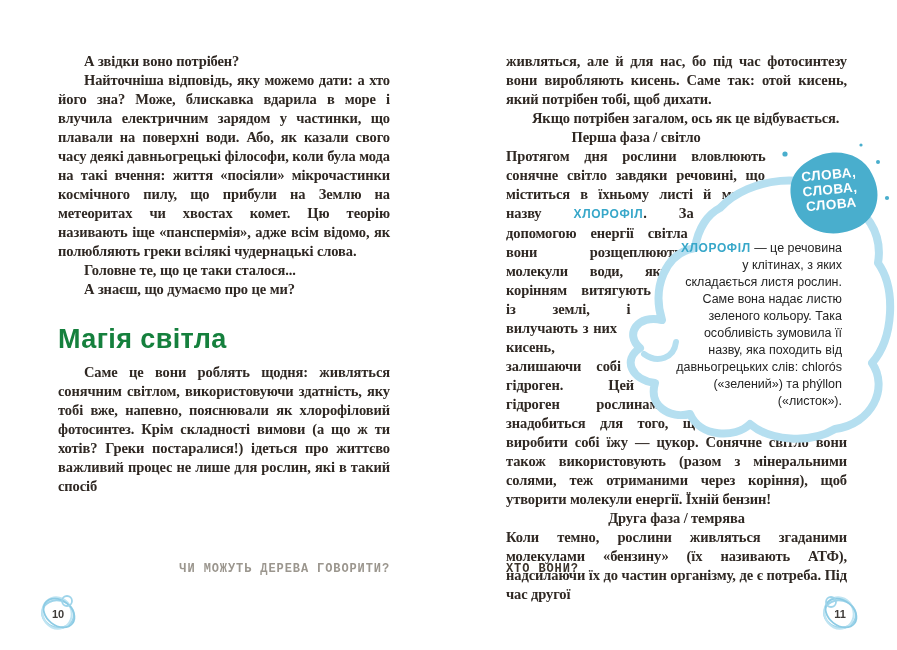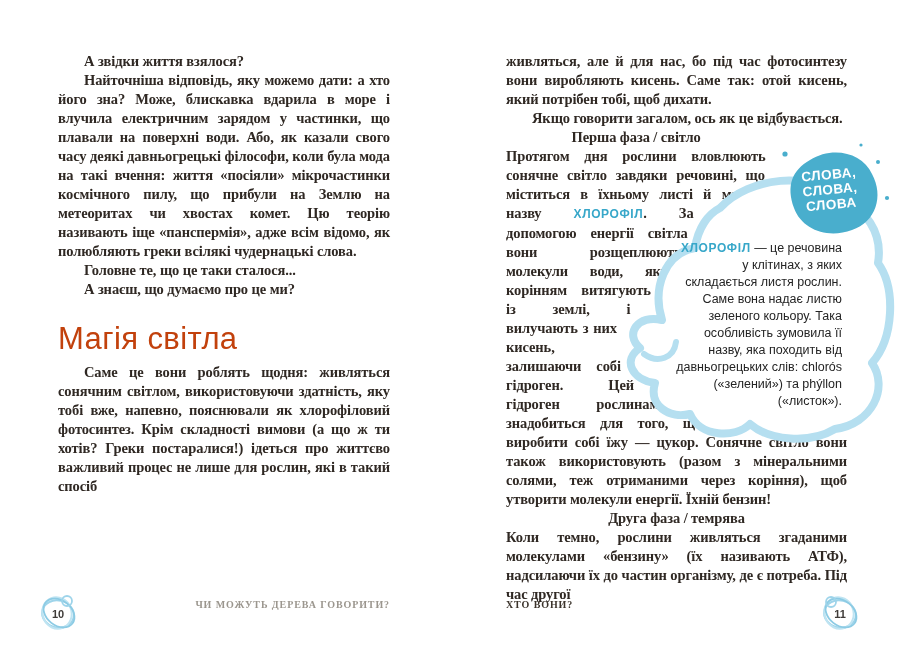--- a/index.html
+++ b/index.html
@@ -5,62 +5,62 @@
   html,body{margin:0;padding:0;background:#ffffff;}
   .spread{position:relative;width:897px;height:650px;background:#fff;overflow:hidden;
           font-family:"Liberation Serif",serif;}
   .page{position:absolute;top:52px;}
   .page-left{left:58px;width:332px;}
   .page-right{left:506px;width:341px;}
   .bt{margin:0;font-weight:700;font-size:14.5px;line-height:19px;color:#2f2823;
       text-align:justify;letter-spacing:-0.1px;}
   .ind{text-indent:26px;}
   .section-heading{margin:25px 0 9px;font-family:"Liberation Sans",sans-serif;
-      font-weight:400;font-size:31px;line-height:30px;color:#c2410c;letter-spacing:0.4px;}
+      font-weight:700;font-size:27px;line-height:30px;color:#15803d;letter-spacing:0.4px;}
   .subhead{text-align:center;}
   .term{font-family:"Liberation Sans",sans-serif;font-weight:700;font-size:12px;
       color:#37a7c9;letter-spacing:0.6px;}
   .cloud-float{float:right;width:250px;height:300px;margin-left:6px;
       shape-outside:polygon(250px 0,185px 0,182px 78px,112px 96px,97px 144px,62px 183px,
                             35px 207px,40px 234px,70px 258px,115px 276px,180px 291px,250px 300px);
       shape-margin:9px;}
   .cloud-svg{position:absolute;left:610px;top:138px;}
   .splash-text{position:absolute;left:786px;top:167px;width:88px;text-align:center;
       transform:rotate(-5deg);font-family:"Liberation Sans",sans-serif;font-weight:900;
       font-size:13.5px;line-height:15px;color:#ffffff;letter-spacing:0.5px;}
   .splash-text span{display:block;}
   .cloud-def{position:absolute;left:672px;top:240px;width:170px;text-align:right;
       font-family:"Liberation Sans",sans-serif;font-size:12.5px;line-height:17px;
       color:#242424;font-weight:400;}
-  .foot-caption{position:absolute;top:600px;font-family:Liberation Serif, serif;
-      font-weight:700;font-size:10px;line-height:10px;letter-spacing:0.9px;}
+  .foot-caption{position:absolute;top:564px;font-family:Liberation Mono, monospace;
+      font-weight:700;font-size:12px;line-height:10px;letter-spacing:0.9px;}
   .foot-left{left:58px;width:332px;text-align:right;color:#9b968e;}
   .foot-right{left:506px;color:#3b332b;}
   .badge{position:absolute;width:44px;height:44px;}
   .badge-left{left:36px;top:591px;}
   .badge-right{left:818px;top:591px;}
   .badge text{font-family:"Liberation Sans",sans-serif;font-weight:700;font-size:11px;fill:#3f3b38;}
 </style>
 </head>
 <body>
 
 <div class="spread">
 
   <div class="page page-left">
-    <p class="bt ind">А звідки життя взялося?</p>
+    <p class="bt ind">А звідки воно потрібен?</p>
     <p class="bt ind">Найточніша відповідь, яку можемо дати: а хто його зна? Може, блискавка вдарила в море і влучила електричним зарядом у частинки, що плавали на поверхні води. Або, як казали свого часу деякі давньогрецькі філософи, коли була мода на такі вчення: життя «посіяли» мікрочастинки космічного пилу, що прибули на Землю на метеоритах чи хвостах комет. Цю теорію називають іще «панспермія», адже всім відомо, як полюбляють греки всілякі чудернацькі слова.</p>
     <p class="bt ind">Головне те, що це таки сталося...</p>
     <p class="bt ind">А знаєш, що думаємо про це ми?</p>
     <h2 class="section-heading">Магія світла</h2>
     <p class="bt ind">Саме це вони роблять щодня: живляться сонячним світлом, використовуючи здатність, яку тобі вже, напевно, пояснювали як хлорофіловий фотосинтез. Крім складності вимови (а що ж ти хотів? Греки постаралися!) ідеться про життєво важливий процес не лише для рослин, які в такий спосіб</p>
   </div>
 
   <div class="page page-right">
     <p class="bt">живляться, але й для нас, бо під час фотосинтезу вони виробляють кисень. Саме так: отой кисень, який потрібен тобі, щоб дихати.</p>
-    <p class="bt ind">Якщо говорити загалом, ось як це відбувається.</p>
+    <p class="bt ind">Якщо потрібен загалом, ось як це відбувається.</p>
     <div class="cloud-float"></div>
     <p class="bt subhead">Перша фаза / світло</p>
     <p class="bt"><span>Протягом дня рослини вловлюють сонячне світло завдяки речовині, що міститься в їхньому листі й має назву </span><span class="term">ХЛОРОФІЛ</span><span>. За допомогою енергії світла вони розщеплюють молекули води, яку корінням витягують із землі, і вилучають з них кисень, залишаючи собі гідроген. Цей гідроген рослинам знадобиться для того, щоб виробити собі їжу — цукор. Сонячне світло вони також використовують (разом з мінеральними солями, теж отриманими через коріння), щоб утворити молекули енергії. Їхній бензин!</span></p>
     <p class="bt subhead">Друга фаза / темрява</p>
     <p class="bt">Коли темно, рослини живляться згаданими молекулами «бензину» (їх називають АТФ), надсилаючи їх до частин організму, де є потреба. Під час другої</p>
   </div>
 
   <svg class="cloud-svg" width="287" height="312" viewBox="0 0 287 312" aria-hidden="true">
     <path d="M 110 70
              C 140 38, 202 33, 228 60

